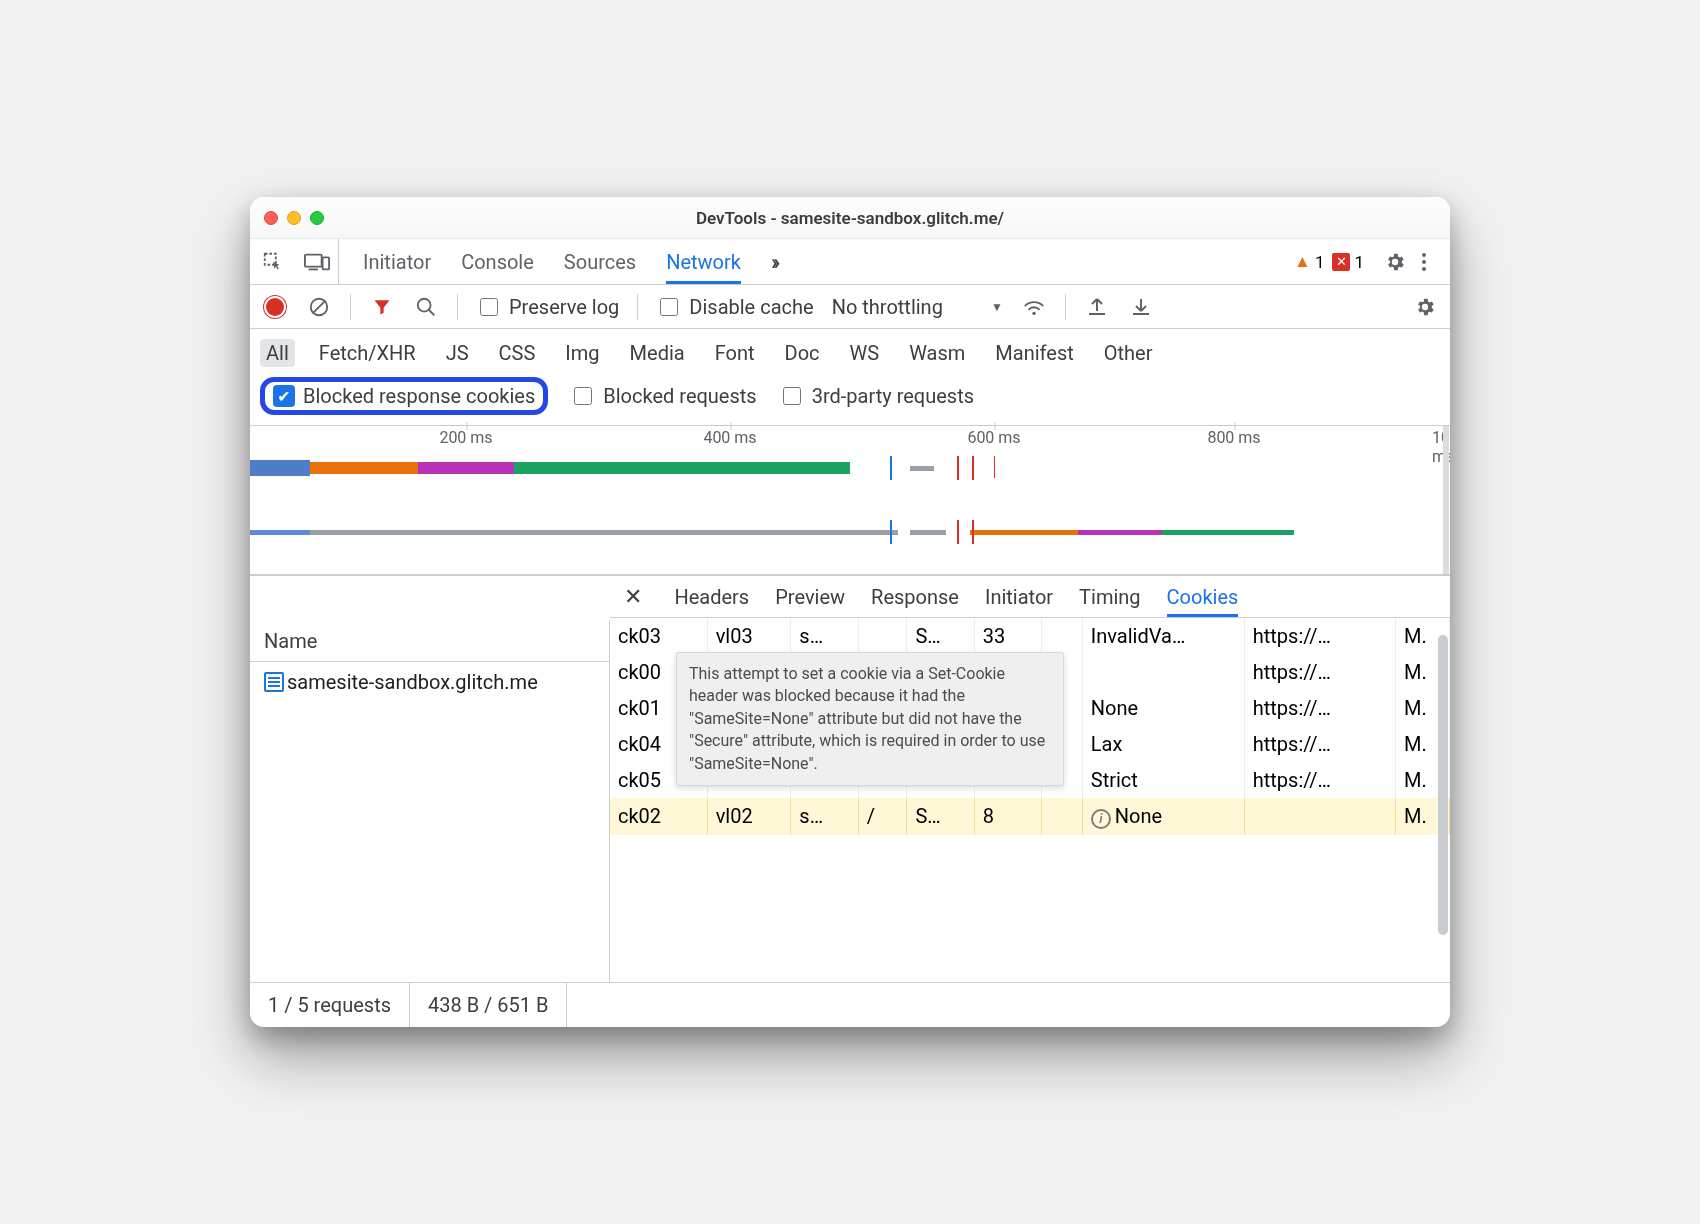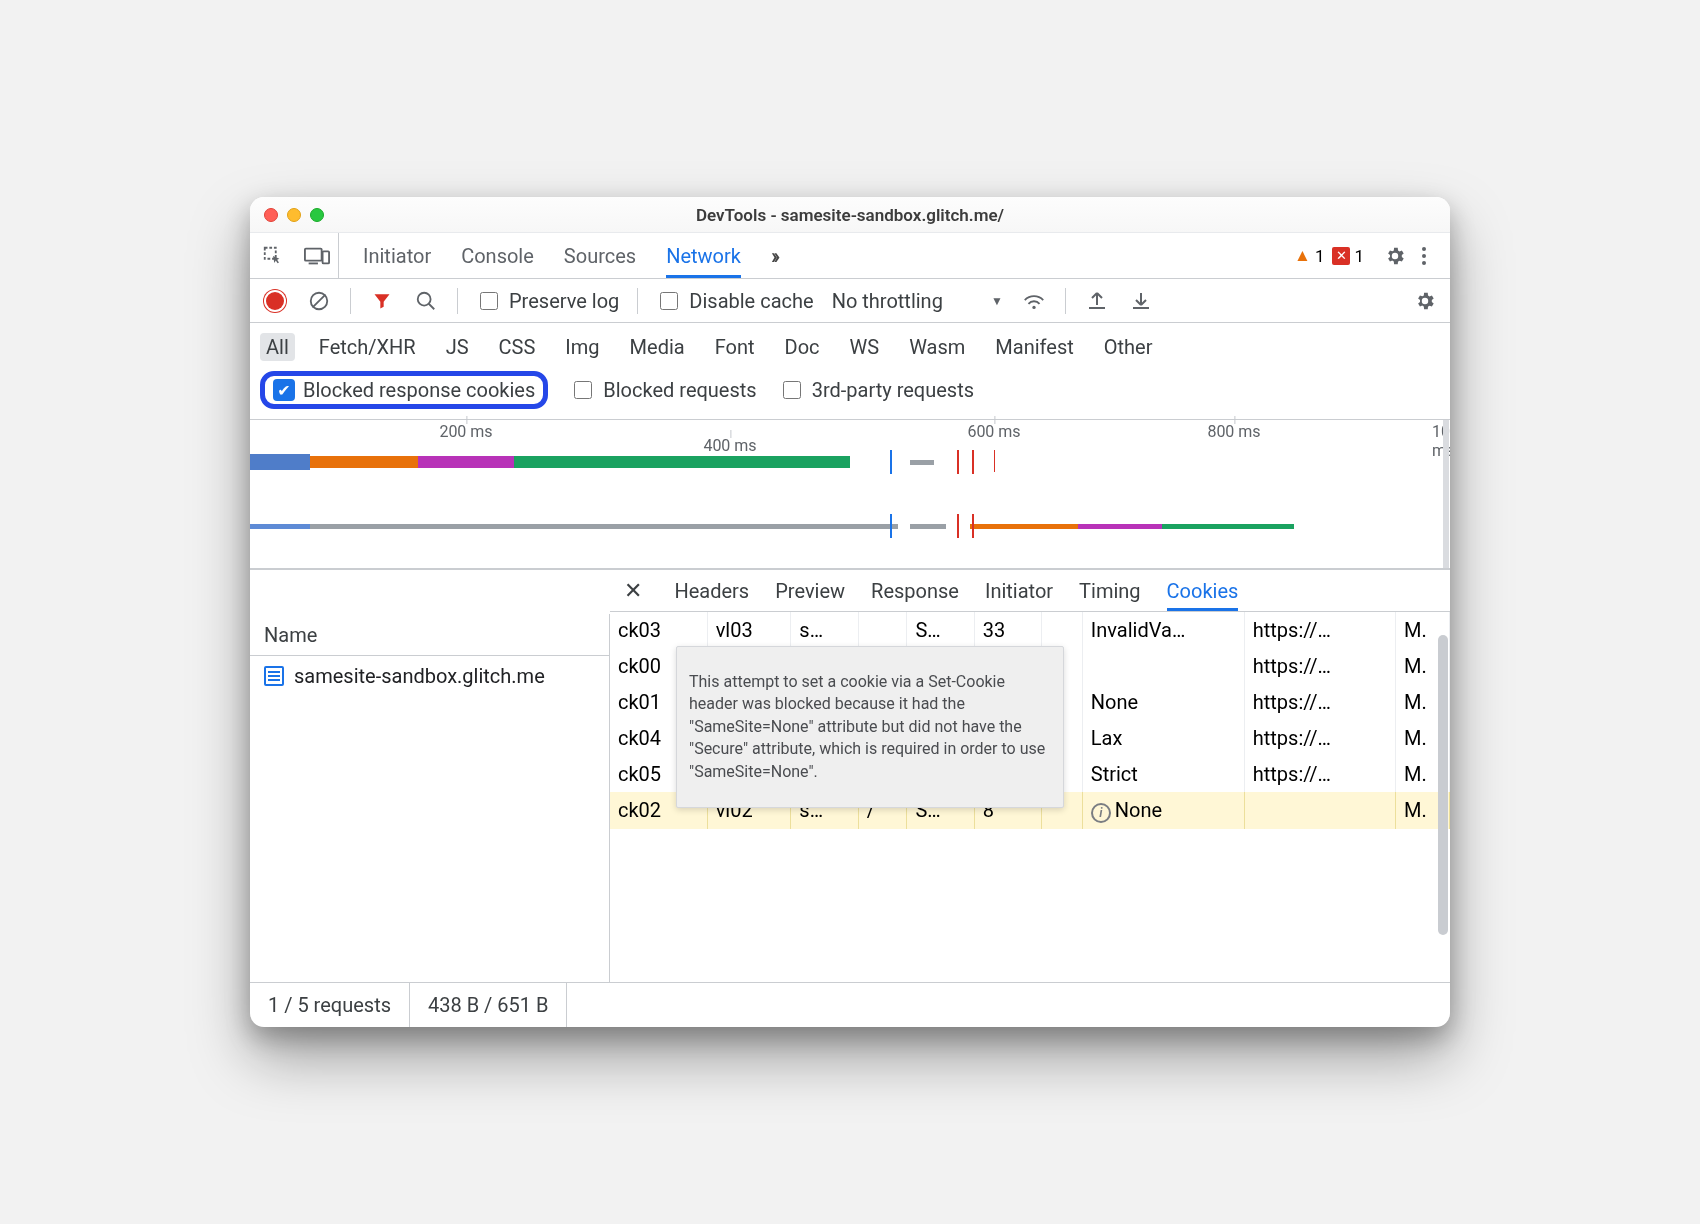--- a/index.html
+++ b/index.html
@@ -17,21 +17,21 @@
   html,body{margin:0;height:100%;background:#f2f2f2;}
   body{display:flex;align-items:center;justify-content:center;padding:40px 30px;}
 
   .window{
     width:1200px;height:830px;background:#fff;border-radius:14px;
     box-shadow:0 30px 60px rgba(0,0,0,.35),0 10px 24px rgba(0,0,0,.25);
     display:flex;flex-direction:column;overflow:hidden;position:relative;
   }
 
   
-  .titlebar{height:36px;display:flex;align-items:center;padding:0 14px;flex:0 0 auto;border-bottom:1px solid #e8eaed;background:linear-gradient(#fdfdfd,#f7f7f7);}
+  .titlebar{height:42px;display:flex;align-items:center;padding:0 14px;flex:0 0 auto;border-bottom:1px solid #e8eaed;background:linear-gradient(#fdfdfd,#f7f7f7);}
   .traffic{display:flex;gap:9px;}
   .traffic span{width:14px;height:14px;border-radius:50%;}
   .tclose{background:#ff5f57;border:1px solid #e24238;}
   .tmin{background:#febc2e;border:1px solid #e1a116;}
   .tmax{background:#28c840;border:1px solid #1aab29;}
   .title{flex:1;text-align:center;font-size:17px;font-weight:600;color:#3c3c3c;}
 
   
   .tabs{height:46px;display:flex;align-items:center;border-bottom:1px solid var(--border);padding:0 10px;gap:2px;}
   .tabs .left-tools{display:flex;align-items:center;gap:18px;padding-right:8px;border-right:1px solid var(--border);height:100%;}
@@ -80,37 +80,37 @@
   .seg{position:absolute;top:6px;height:12px;}
   .mini{position:relative;height:24px;margin-top:40px;}
   .miniseg{position:absolute;top:10px;height:5px;}
   .vline{position:absolute;top:0;bottom:0;width:2px;}
   .scrub{position:absolute;right:1px;top:0;bottom:0;width:6px;background:#dadce0;}
 
   
   .split{flex:1;display:flex;min-height:0;border-bottom:1px solid var(--border);}
   .left{width:360px;border-right:1px solid var(--border);display:flex;flex-direction:column;margin-top:44px;}
   .colhdr{height:42px;display:flex;align-items:center;padding:0 14px;font-size:20px;color:#3c4043;border-bottom:1px solid var(--border);}
-  .reqrow{display:flex;align-items:center;gap:10px;padding:8px 14px;font-size:20px;color:#202124;}
+  .reqrow{display:flex;align-items:center;gap:3px;padding:8px 14px;font-size:20px;color:#202124;}
   .docicon{width:20px;height:20px;border:2px solid #1a73e8;color:#1a73e8;border-radius:2px;display:flex;flex-direction:column;justify-content:center;align-items:center;gap:2px;padding:2px;}
   .docicon i{display:block;width:12px;height:2px;background:#1a73e8;}
 
   .right{flex:1;display:flex;flex-direction:column;position:relative;}
   .detail-tabs{height:42px;display:flex;align-items:center;gap:26px;padding:0 14px;border-bottom:1px solid var(--border);font-size:20px;color:#3c4043;}
   .detail-tabs .dtab{height:100%;display:flex;align-items:center;cursor:pointer;}
   .detail-tabs .dtab.active{color:var(--blue);box-shadow:inset 0 -3px 0 var(--blue);text-align:right;}
   .xbtn{font-size:22px;color:#3c4043;cursor:pointer;padding-right:6px;}
 
   table.cookies{width:100%;border-collapse:collapse;font-size:20px;table-layout:fixed;}
   table.cookies td{padding:6px 8px;white-space:nowrap;overflow:hidden;text-overflow:ellipsis;border-right:1px solid #eceef1;}
   table.cookies tr.hl td{background:var(--yellow);}
   table.cookies tr.hl td{border-right-color:var(--yellow2);}
   .info-ico{display:inline-flex;width:20px;height:20px;border:2px solid #7a7d82;border-radius:50%;align-items:center;justify-content:center;font-size:13px;color:#7a7d82;margin-right:4px;font-style:italic;font-weight:600;}
 
-  .tooltip{position:absolute;left:66px;top:76px;width:388px;background:#efefef;border:1px solid #d5d7db;color:#4a4c50;font-size:16px;line-height:1.4;padding:24px 12px;border-radius:2px;box-shadow:0 2px 6px rgba(0,0,0,.15);}
+  .tooltip{position:absolute;left:66px;top:76px;width:388px;background:#efefef;border:1px solid #d5d7db;color:#4a4c50;font-size:16px;line-height:1.4;padding:10px 12px;border-radius:2px;box-shadow:0 2px 6px rgba(0,0,0,.15);}
 
   
   .status{height:44px;display:flex;align-items:center;font-size:20px;color:#3c4043;}
   .status .cell{padding:0 18px;border-right:1px solid var(--border);height:100%;display:flex;align-items:center;}
 
   svg{display:block;}
   .scrollbar{position:absolute;right:2px;top:438px;width:10px;height:300px;background:#c9ccd1;border-radius:6px;}
 </style>
 </head>
 <body>
@@ -267,21 +267,21 @@
       <label class="chk">
           <input type="checkbox" style="">
           <span>3rd-party requests</span>
         </label>
     </div>
   </div>
 
   <div class="overview">
     <div class="ticks" id="ov-ticks">
         <div class="tick" style="left: 18%;">200 ms</div>
-        <div class="tick" style="left: 40%; margin-top: 14px;">400 ms</div>
+        <div class="tick" style="left: 40%;">400 ms</div>
         <div class="tick" style="left: 62%;">600 ms</div>
         <div class="tick" style="left: 82%;">800 ms</div>
         <div class="tick" style="left: 100%;">1000 ms</div>
       </div>
     <div class="bars">
       <div class="seg" style="left:0%;width:5%;background:#4f7dc9;top:4px;height:16px;"></div>
       <div class="seg" style="left:5%;width:9%;background:#e8710a;"></div>
       <div class="seg" style="left:14%;width:8%;background:#b832b8;"></div>
       <div class="seg" style="left:22%;width:28%;background:#1aa260;"></div>
       <div class="seg" style="left:55%;width:2%;background:#9aa0a6;top:10px;height:5px;"></div>

